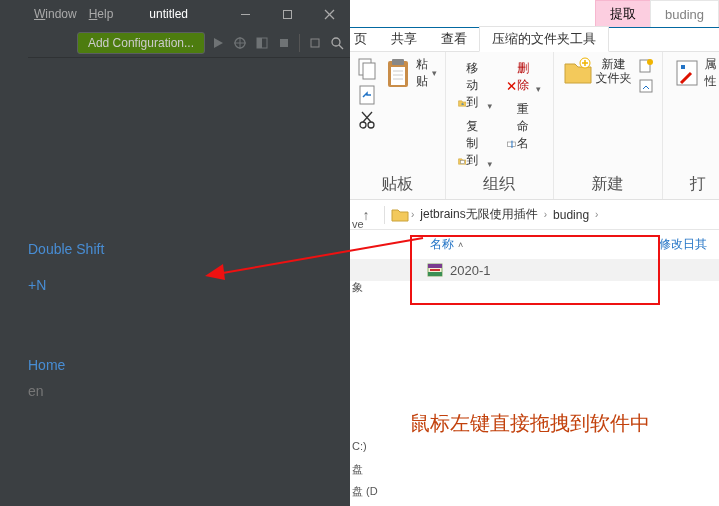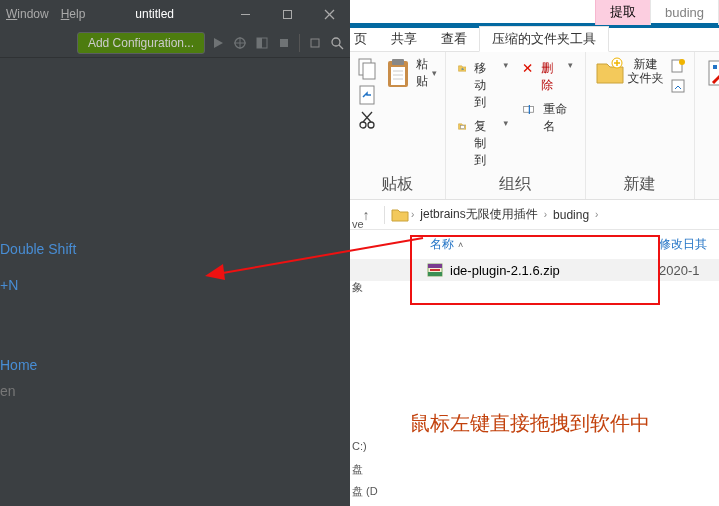--- a/index.html
+++ b/index.html
@@ -1,19 +1,19 @@
 <!DOCTYPE html>
 <html><head>
 <meta charset="utf-8">
 <style>
   * { margin: 0; padding: 0; box-sizing: border-box; font-family: "Segoe UI", "Microsoft YaHei", sans-serif; }
   body { width: 719px; height: 506px; overflow: hidden; position: relative; background: #fff; }
 
   
-  .ide { position: absolute; left: 0; top: 0; width: 350px; height: 506px; background: #3b3f42; color: #bbb; }
+  .ide { position: absolute; left: 0; top: 0; width: 350px; height: 506px; background: #3b3f42; color: #bbb; padding-left: 28px; }
   .ide-titlebar { height: 28px; display: flex; align-items: center; font-size: 12px; color: #aaa; }
   .ide-menu { display: flex; gap: 12px; padding-left: 6px; }
   .ide-menu span { cursor: default; }
   .ide-menu .u { text-decoration: underline; }
   .ide-title { flex: 1; text-align: center; color: #ffffff; font-size: 12px; }
   .win-controls { display: flex; }
   .win-controls div { width: 42px; height: 28px; display: flex; align-items: center; justify-content: center; color: #aaa; font-size: 13px; }
   .win-controls svg { width: 11px; height: 11px; }
 
   .ide-toolbar { height: 30px; display: flex; align-items: center; justify-content: flex-end; padding: 0 6px; gap: 6px; border-bottom: 1px solid #2f3234; }
@@ -21,37 +21,37 @@
   .ide-icons { display: flex; gap: 8px; align-items: center; color: #6f7375; }
   .ide-icons svg, .ide-icons span { width: 14px; height: 14px; font-size: 14px; }
   .ide-sep { width: 1px; height: 18px; background: #555; }
 
   .ide-body { position: relative; height: calc(100% - 58px); }
   .welcome-text { position: absolute; left: 0; color: #488dd4; font-size: 14px; line-height: 1.4; }
   .welcome-text.muted { color: #777; }
 
   
   .explorer { position: absolute; left: 350px; top: 0; right: 0; height: 506px; background: #fff; display: flex; flex-direction: column; }
-  .exp-tabs-outer { height: 28px; border-bottom: 5px solid #0369a1; display: flex; align-items: center; }
+  .exp-tabs-outer { height: 28px; border-bottom: 1px solid #0369a1; display: flex; align-items: center; }
   .exp-tabs-outer .filler { flex: 1; }
   .exp-otab { height: 27px; padding: 0 14px; font-size: 13px; display: flex; align-items: center; border: 1px solid #e6e6e6; border-bottom: none; margin-left: -1px; color: #828282; }
   .exp-otab.active { background: #fccee0; color: #000; border-color: #f7b7cf; font-weight: 500;}
   .exp-ribbon-tabs { height: 24px; display: flex; align-items: flex-end; border-bottom: 1px solid #e3e3e3; }
   .exp-rtab { padding: 3px 12px; font-size: 13px; color: #333; }
   .exp-rtab.cut { padding-left: 4px; }
   .exp-rtab.active { border: 1px solid #e3e3e3; border-bottom: 1px solid #fff; background: #fff; position: relative; top: 1px; }
 
   .ribbon { display: flex; border-bottom: 1px solid #e1e1e1; background: #fbfbfb; }
   .r-group { border-right: 1px solid #e8e8e8; padding: 4px 8px 0 8px; display: flex; flex-direction: column; align-items: center; }
   .r-top { flex: 1; display: flex; align-items: flex-start; gap: 6px; }
   .r-label { font-size: 16px; color: #555; padding: 3px 0 4px 0; font-family: Liberation Serif, serif; }
   .big-btn { display: flex; flex-direction: row; align-items: center; gap: 2px; font-size: 12px; color: #333; min-width: 40px; }
   .big-btn .ico { width: 32px; height: 32px; position: relative; }
   .small-rows { display: flex; flex-direction: column; gap: 3px; font-size: 12px; color: #333; padding-top: 2px; }
-  .small-row { display: flex; align-items: flex-start; gap: 8px; padding: 2px 4px; }
+  .small-row { display: flex; align-items: flex-end; gap: 0; padding: 2px 4px; }
   .small-row .sico { width: 16px; height: 16px; }
   .small-row.red { color: #b50000; }
   .chev { font-size: 9px; color: #666; margin-left: 2px; }
 
   .breadcrumb { height: 30px; border-bottom: 1px solid #e6e6e6; display: flex; align-items: center; font-size: 12px; padding: 0 4px; gap: 2px; color: #333; }
   .bc-up { width:24px; text-align:center; color:#666; font-size:14px; }
   .bc-sep { width:1px; height:18px; background:#e0e0e0; margin:0 4px; }
   .bc-folder-ico { width: 18px; height: 14px; }
   .bc-seg { padding: 0 4px; }
   .bc-chev { color: #888; font-size: 10px; }
@@ -316,21 +316,20 @@
         </div>
       <div class="col-date">修改日其</div>
     </div>
     <div class="file-row">
       <svg class="file-ico" viewBox="0 0 18 18">
           <rect x="2" y="3" width="14" height="12" fill="#f6f0d8" stroke="#8a6"></rect>
           <rect x="2" y="3" width="14" height="4" fill="#7a3b8f"></rect>
           <rect x="2" y="11" width="14" height="4" fill="#3b8f54"></rect>
           <rect x="4" y="8" width="10" height="2" fill="#c33"></rect>
         </svg>
-      <span class="file-name">ide-plugin-2.1.6.zip</span>
       <span class="file-date">2020-1</span>
     </div>
 
     <div class="red-box"></div>
     <div class="annotation">鼠标左键直接拖拽到软件中</div>
   </div>
 </div>
 
 <div class="peek" style="top:218px">ve</div>
 <div class="peek" style="top:280px">象</div>

